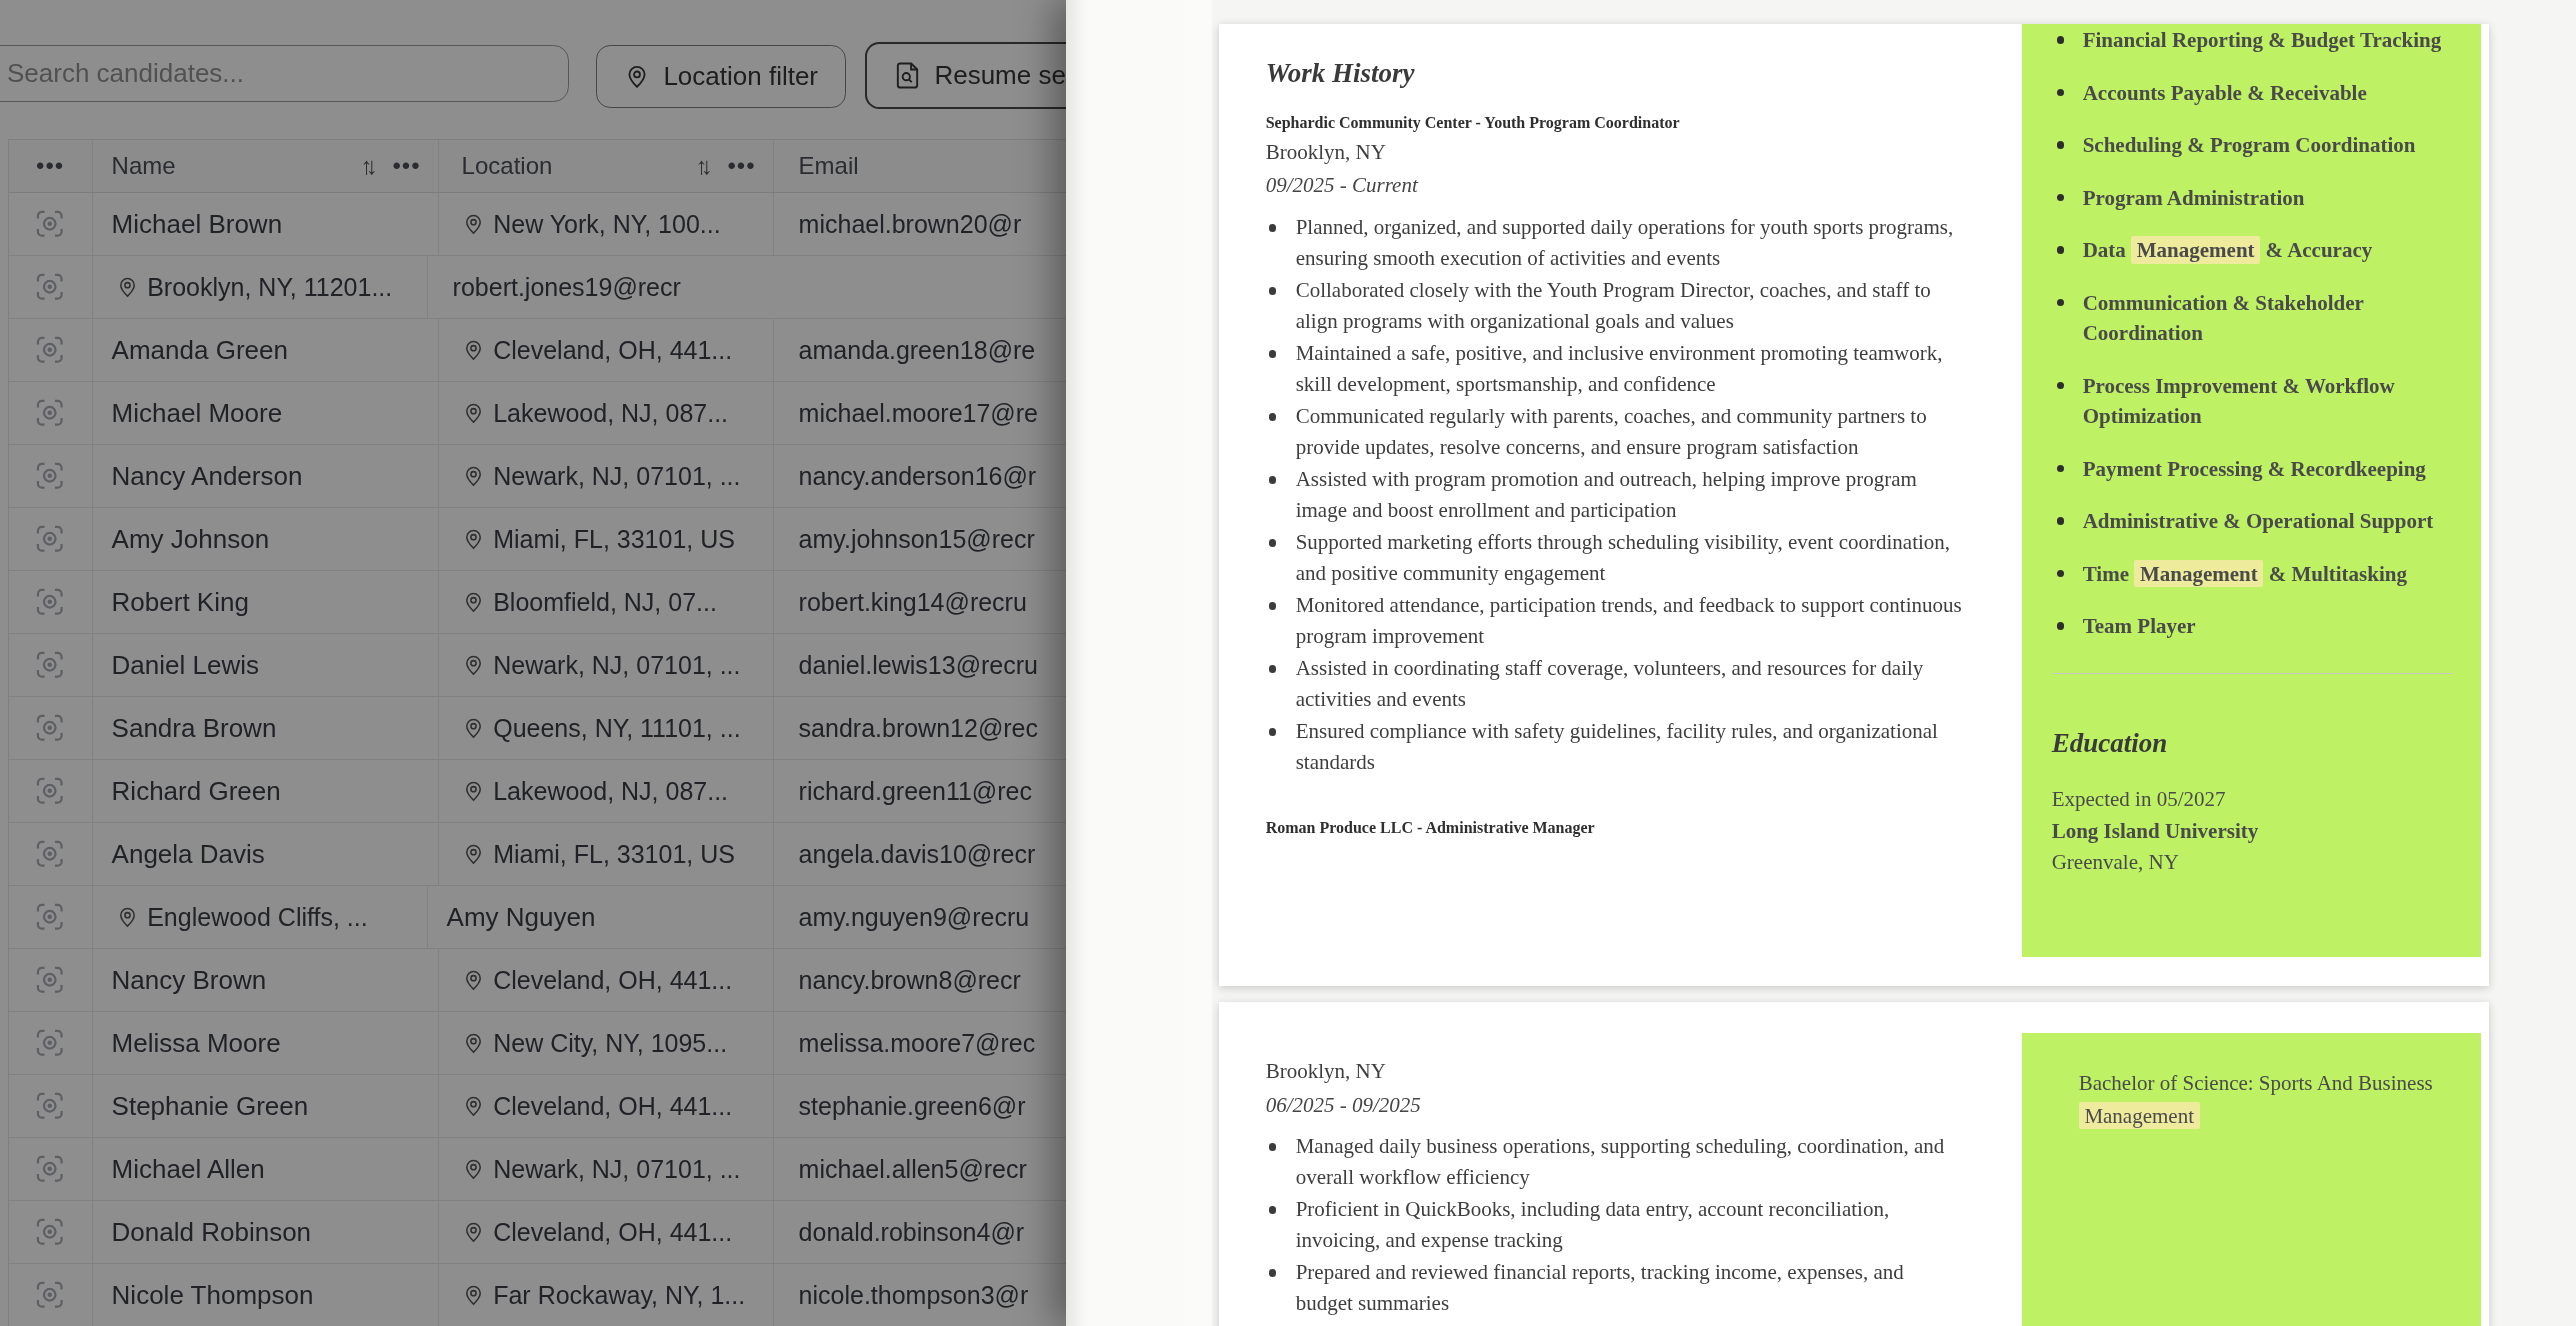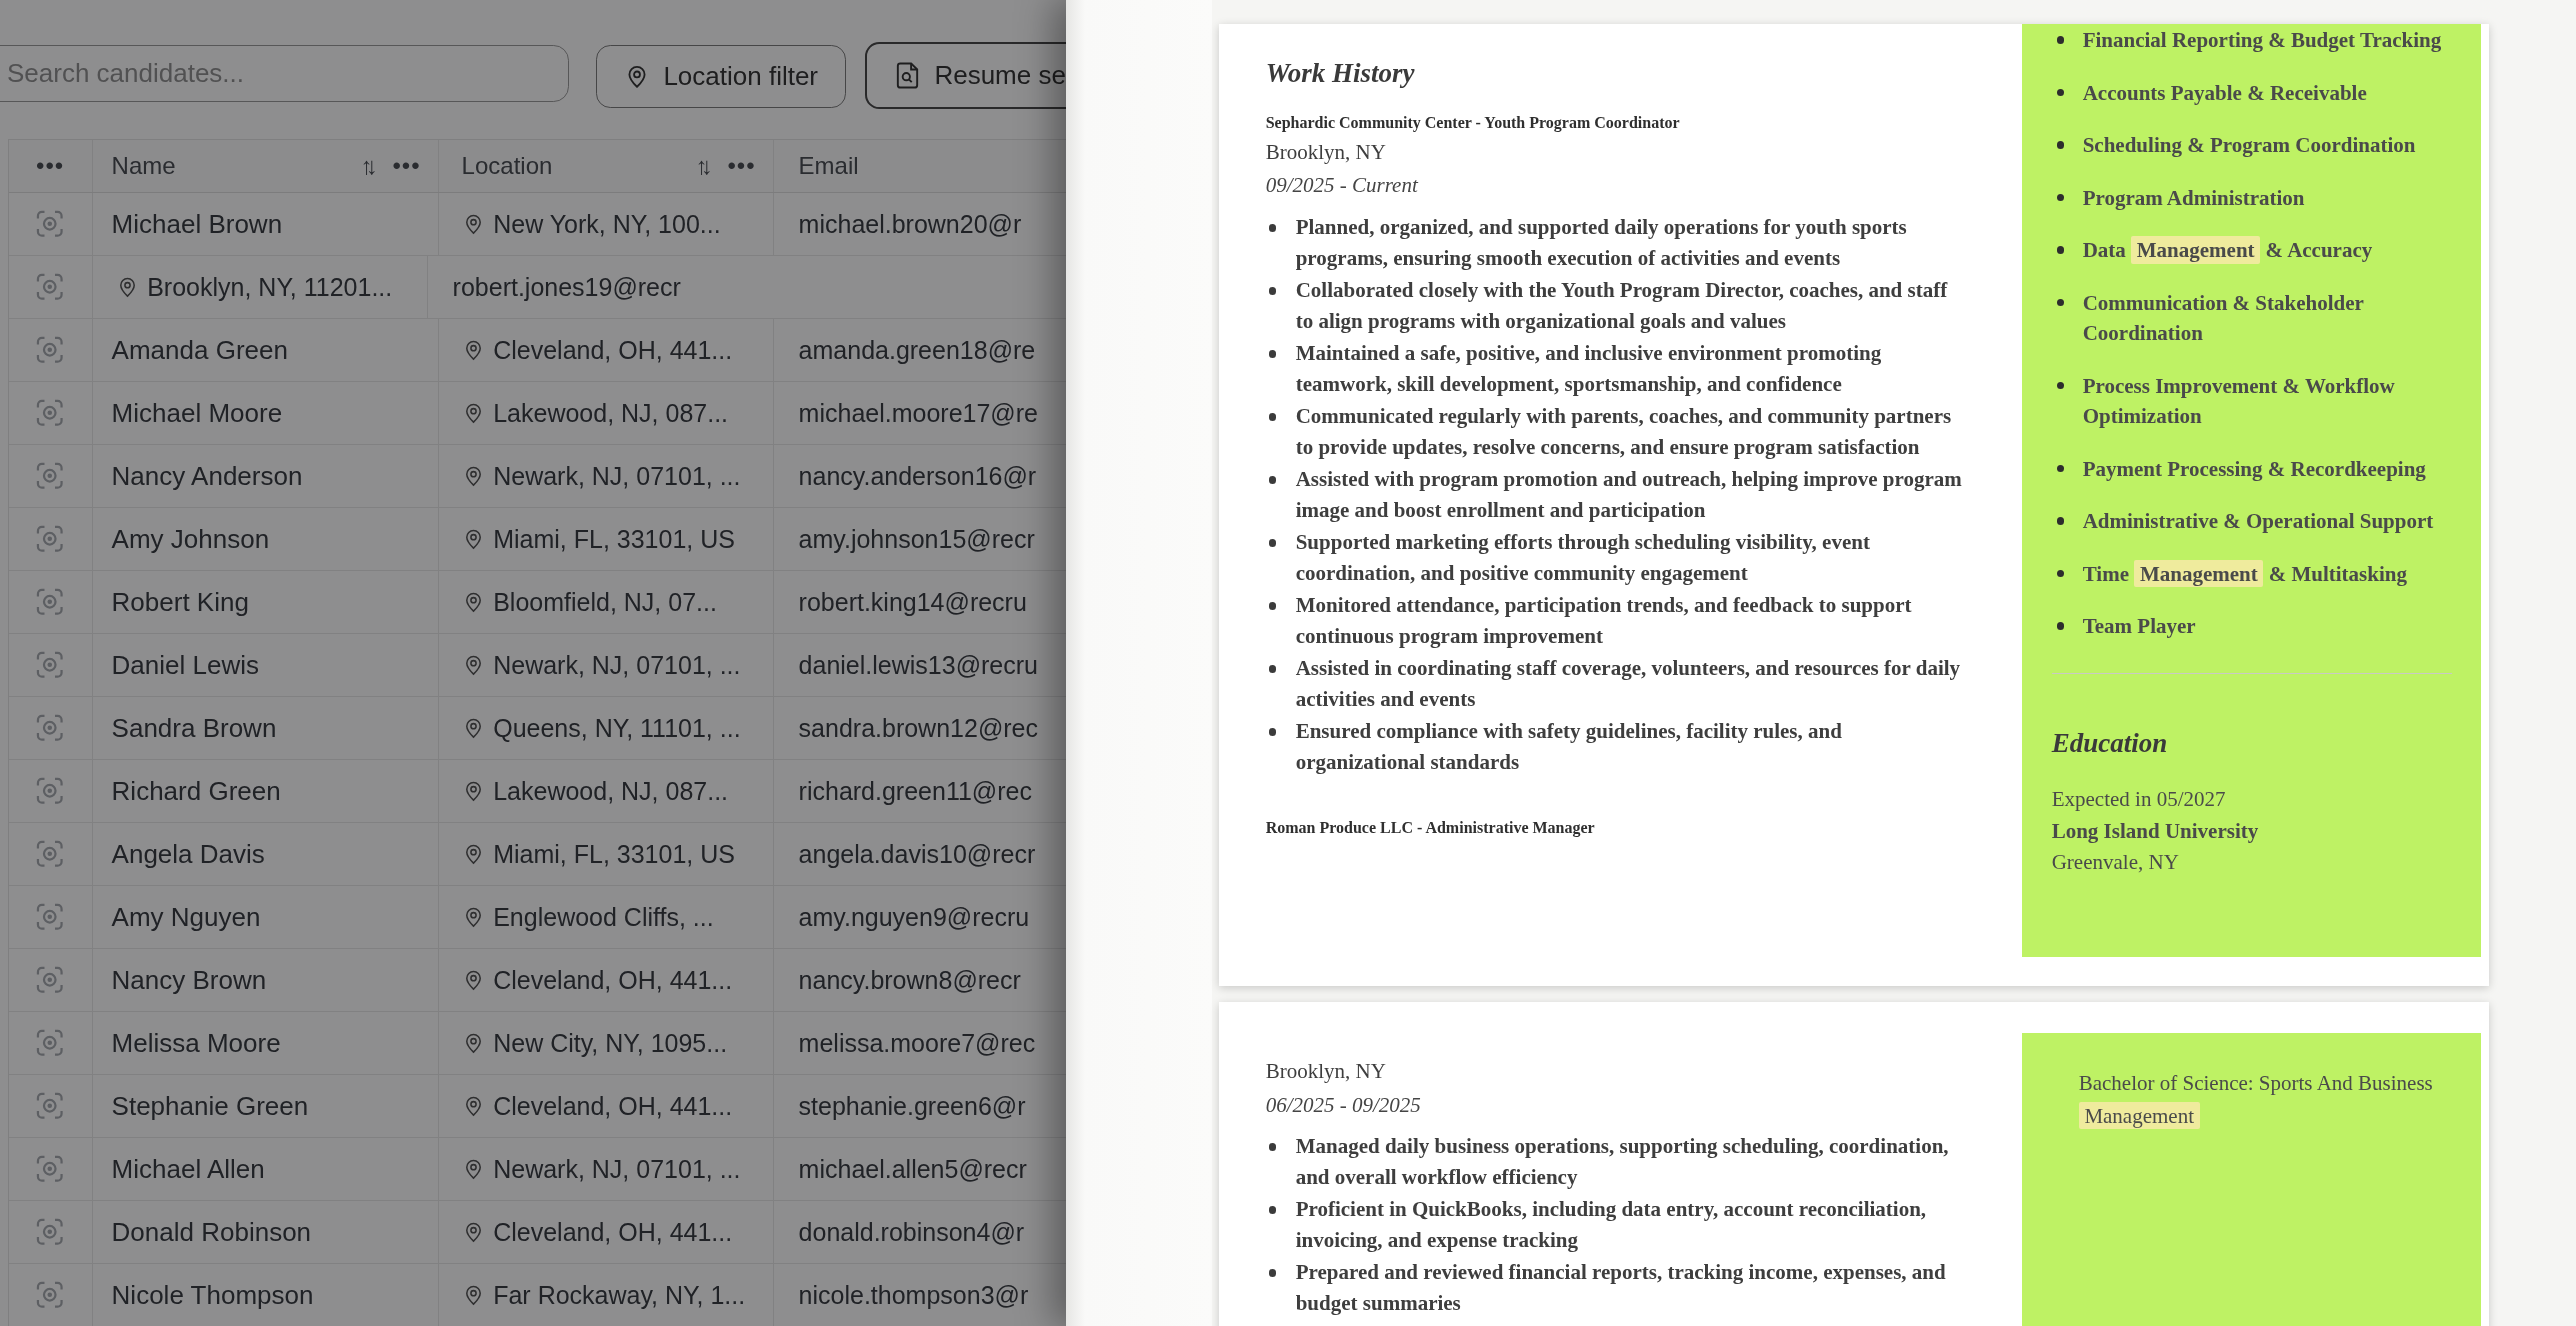--- a/index.html
+++ b/index.html
@@ -49,21 +49,21 @@
   .page{position:absolute;left:6.7px;width:1270px;background:#fff;box-shadow:0 1.9px 8.6px rgba(0,0,0,0.18);overflow:hidden;}
   .page1{top:24px;height:962px;}
   .page2{top:1002px;height:668px;}
 
   .wcol{position:absolute;left:47px;top:0;width:696px;}
   .sec-title{margin:0;font-size:27px;font-weight:700;font-style:italic;color:#3a3a3a;}
   .p1 .sec-title{margin-top:34px;}
   .job-title{font-size:16px;font-weight:700;color:#2f2f2f;}
   .job-loc{font-size:21px;color:#3e3e3e;margin-top:7.6px;}
   .job-dates{font-size:21px;font-style:italic;color:#454545;margin-top:8.6px;}
-  ul.bullets{list-style:none;margin:13.4px 0 0 0;padding:0;font-weight:bold;}
+  ul.bullets{list-style:none;margin:13.4px 0 0 0;padding:0;}
   ul.bullets li{position:relative;padding-left:30px;font-size:21px;line-height:31.5px;color:#3e3e3e;}
   ul.bullets li::before{content:"";position:absolute;left:2.9px;top:12.4px;width:7.6px;height:7.6px;border-radius:50%;background:#3b3b3b;}
   .job2-title{margin-top:40px;}
 
   .sbox{position:absolute;left:778px;width:459px;background:#bef264;overflow:hidden;margin-left:25px;}
   .sbox1{top:0;height:933px;}
   .sbox2{top:30.5px;height:637px;}
   ul.skills{list-style:none;margin:-1.9px 0 0 0;padding:2.9px 34px 0 61px;}
   ul.skills li{position:relative;font-size:21px;line-height:30.5px;font-weight:700;color:#4a4a4a;margin-bottom:22px;}
   ul.skills li::before{content:"";position:absolute;left:-26px;top:11.4px;width:7.6px;height:7.6px;border-radius:50%;background:#2d2d2d;}
@@ -406,29 +406,29 @@
           <div class="c c-icon">
             <svg width="31.5" height="31.5" viewBox="0 0 24 24" fill="none" stroke="#a3a7ac" stroke-width="1.7">
               <path d="M3 8V6a3 3 0 0 1 3-3h2"></path>
               <path d="M16 3h2a3 3 0 0 1 3 3v2"></path>
               <path d="M21 16v2a3 3 0 0 1-3 3h-2"></path>
               <path d="M8 21H6a3 3 0 0 1-3-3v-2"></path>
               <circle cx="12" cy="12" r="4.4"></circle>
               <circle cx="12" cy="12" r="0.9" fill="#a3a7ac"></circle>
             </svg>
           </div>
+          <div class="c c-loc">
+            <svg class="pin" width="23" height="23" viewBox="0 0 24 24" fill="none" stroke="#4c4c4c" stroke-width="1.6">
+              <path d="M12 21s-7-6.8-7-11.4A7 7 0 0 1 19 9.6C19 14.2 12 21 12 21z"></path>
+              <circle cx="12" cy="9.6" r="2.7"></circle>
+            </svg>
+            <span class="cell-text">Englewood Cliffs, ...</span>
+          </div>
           <div class="c c-name">
             <span class="cell-text">Amy Nguyen</span>
-          </div>
-          <div class="c c-loc">
-            <svg class="pin" width="23" height="23" viewBox="0 0 24 24" fill="none" stroke="#4c4c4c" stroke-width="1.6">
-              <path d="M12 21s-7-6.8-7-11.4A7 7 0 0 1 19 9.6C19 14.2 12 21 12 21z"></path>
-              <circle cx="12" cy="9.6" r="2.7"></circle>
-            </svg>
-            <span class="cell-text">Englewood Cliffs, ...</span>
           </div>
           <div class="c c-email">
             <span class="cell-text">amy.nguyen9@recru</span>
           </div>
         </div>
         <div class="trow">
           <div class="c c-icon">
             <svg width="31.5" height="31.5" viewBox="0 0 24 24" fill="none" stroke="#a3a7ac" stroke-width="1.7">
               <path d="M3 8V6a3 3 0 0 1 3-3h2"></path>
               <path d="M16 3h2a3 3 0 0 1 3 3v2"></path>

